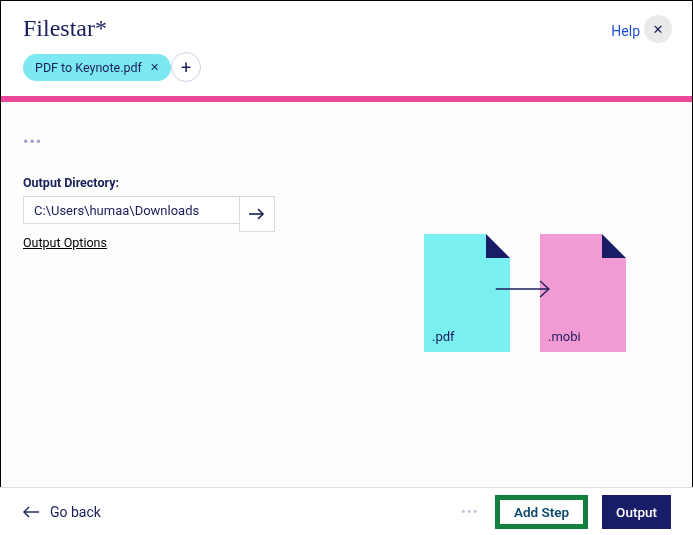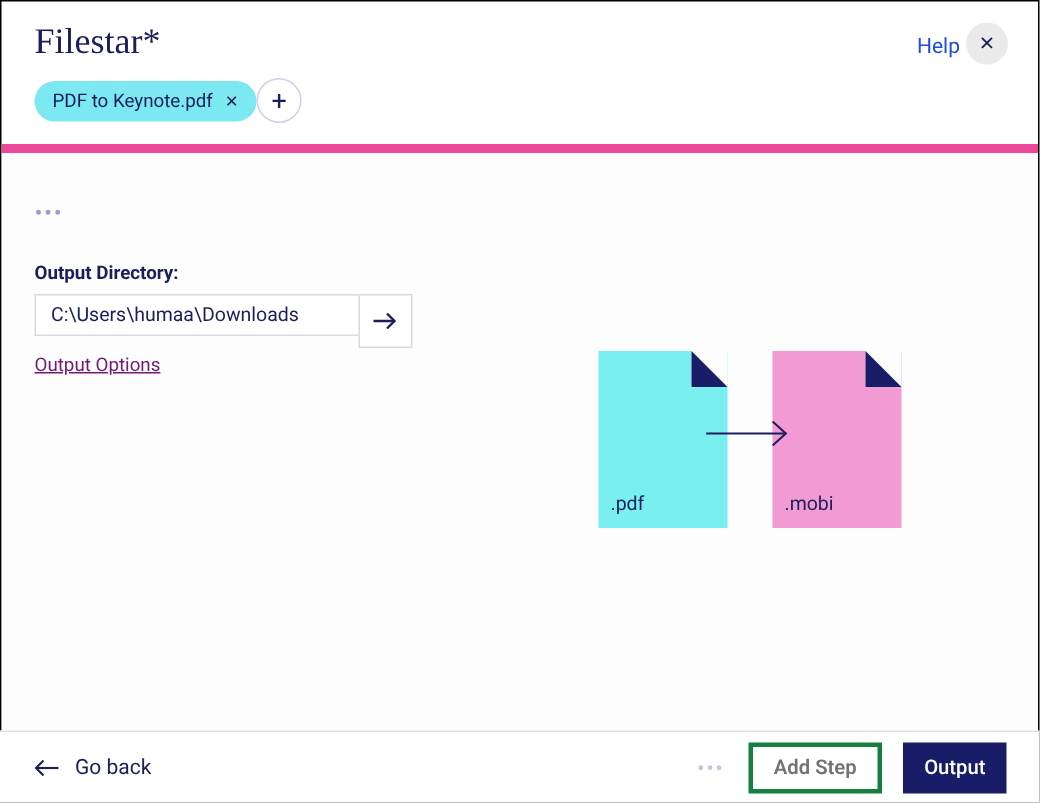--- a/index.html
+++ b/index.html
@@ -132,42 +132,42 @@
     border: 1px solid #d9d9de;
     background: #fff;
     display: flex;
     align-items: center;
     justify-content: center;
     cursor: pointer;
   }
   .dir-btn svg { stroke: #1a1e5a; }
   .opt-link {
     font-size: 12.5px;
-    color: #701a75;
+    color: #000000;
     text-decoration: underline;
     margin-top: 0;
     display: inline-block;
     cursor: pointer;
   }
   .diagram {
     position: absolute;
     left: 398px;
     top: 132px;
     display: flex;
     align-items: center;
   }
   .docicon {
     width: 86px;
     height: 118px;
     position: relative;
     display: flex;
     align-items: flex-end;
     padding: 8px;
   }
-  .docicon.pdf { background: #79f0ef; }
+  .docicon.pdf { background: #79f0ef; margin-left: 25px; }
   .docicon.mobi { background: #f29ad4; }
   .foldmask {
     position: absolute;
     right: 0;
     top: 0;
     width: 24px;
     height: 24px;
     background: #fdfdfd;
   }
   .folddark {
@@ -223,22 +223,22 @@
     height: 34px;
     padding: 0 14px;
     font-size: 13.5px;
     display: flex;
     align-items: center;
     cursor: pointer;
     font-family: inherit;
   }
   .btn-outline {
     background: #fff;
-    border: 3px solid #15803d;
-    color: #737373;
+    border: 5px solid #15803d;
+    color: #0c4a6e;
     font-weight: 600;
     margin-right: 14px;
   }
   .btn-primary {
     background: #191c67;
     color: #fff;
     border: none;
     font-weight: 500;
   }
 </style>

